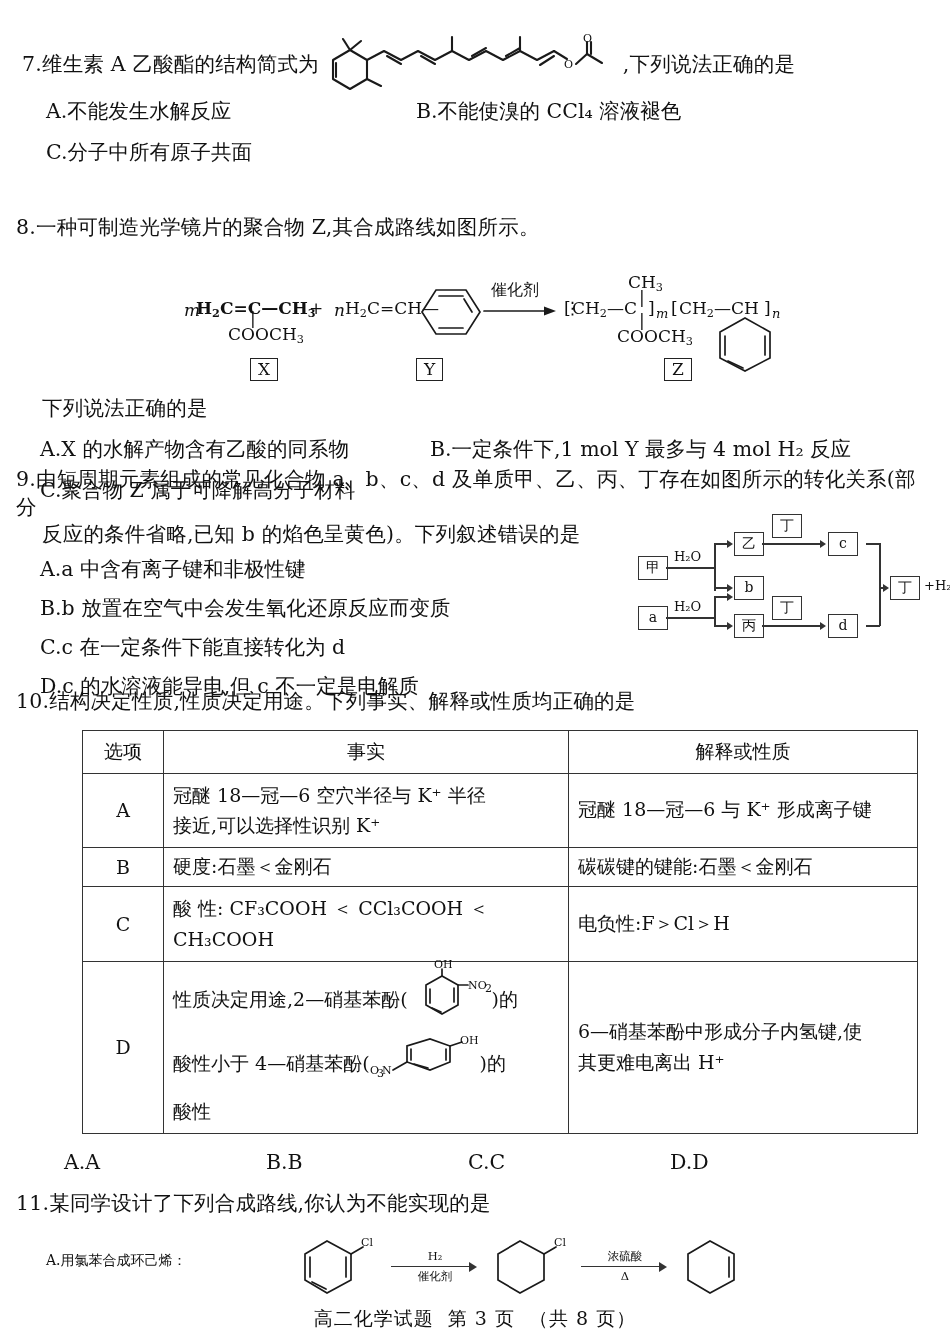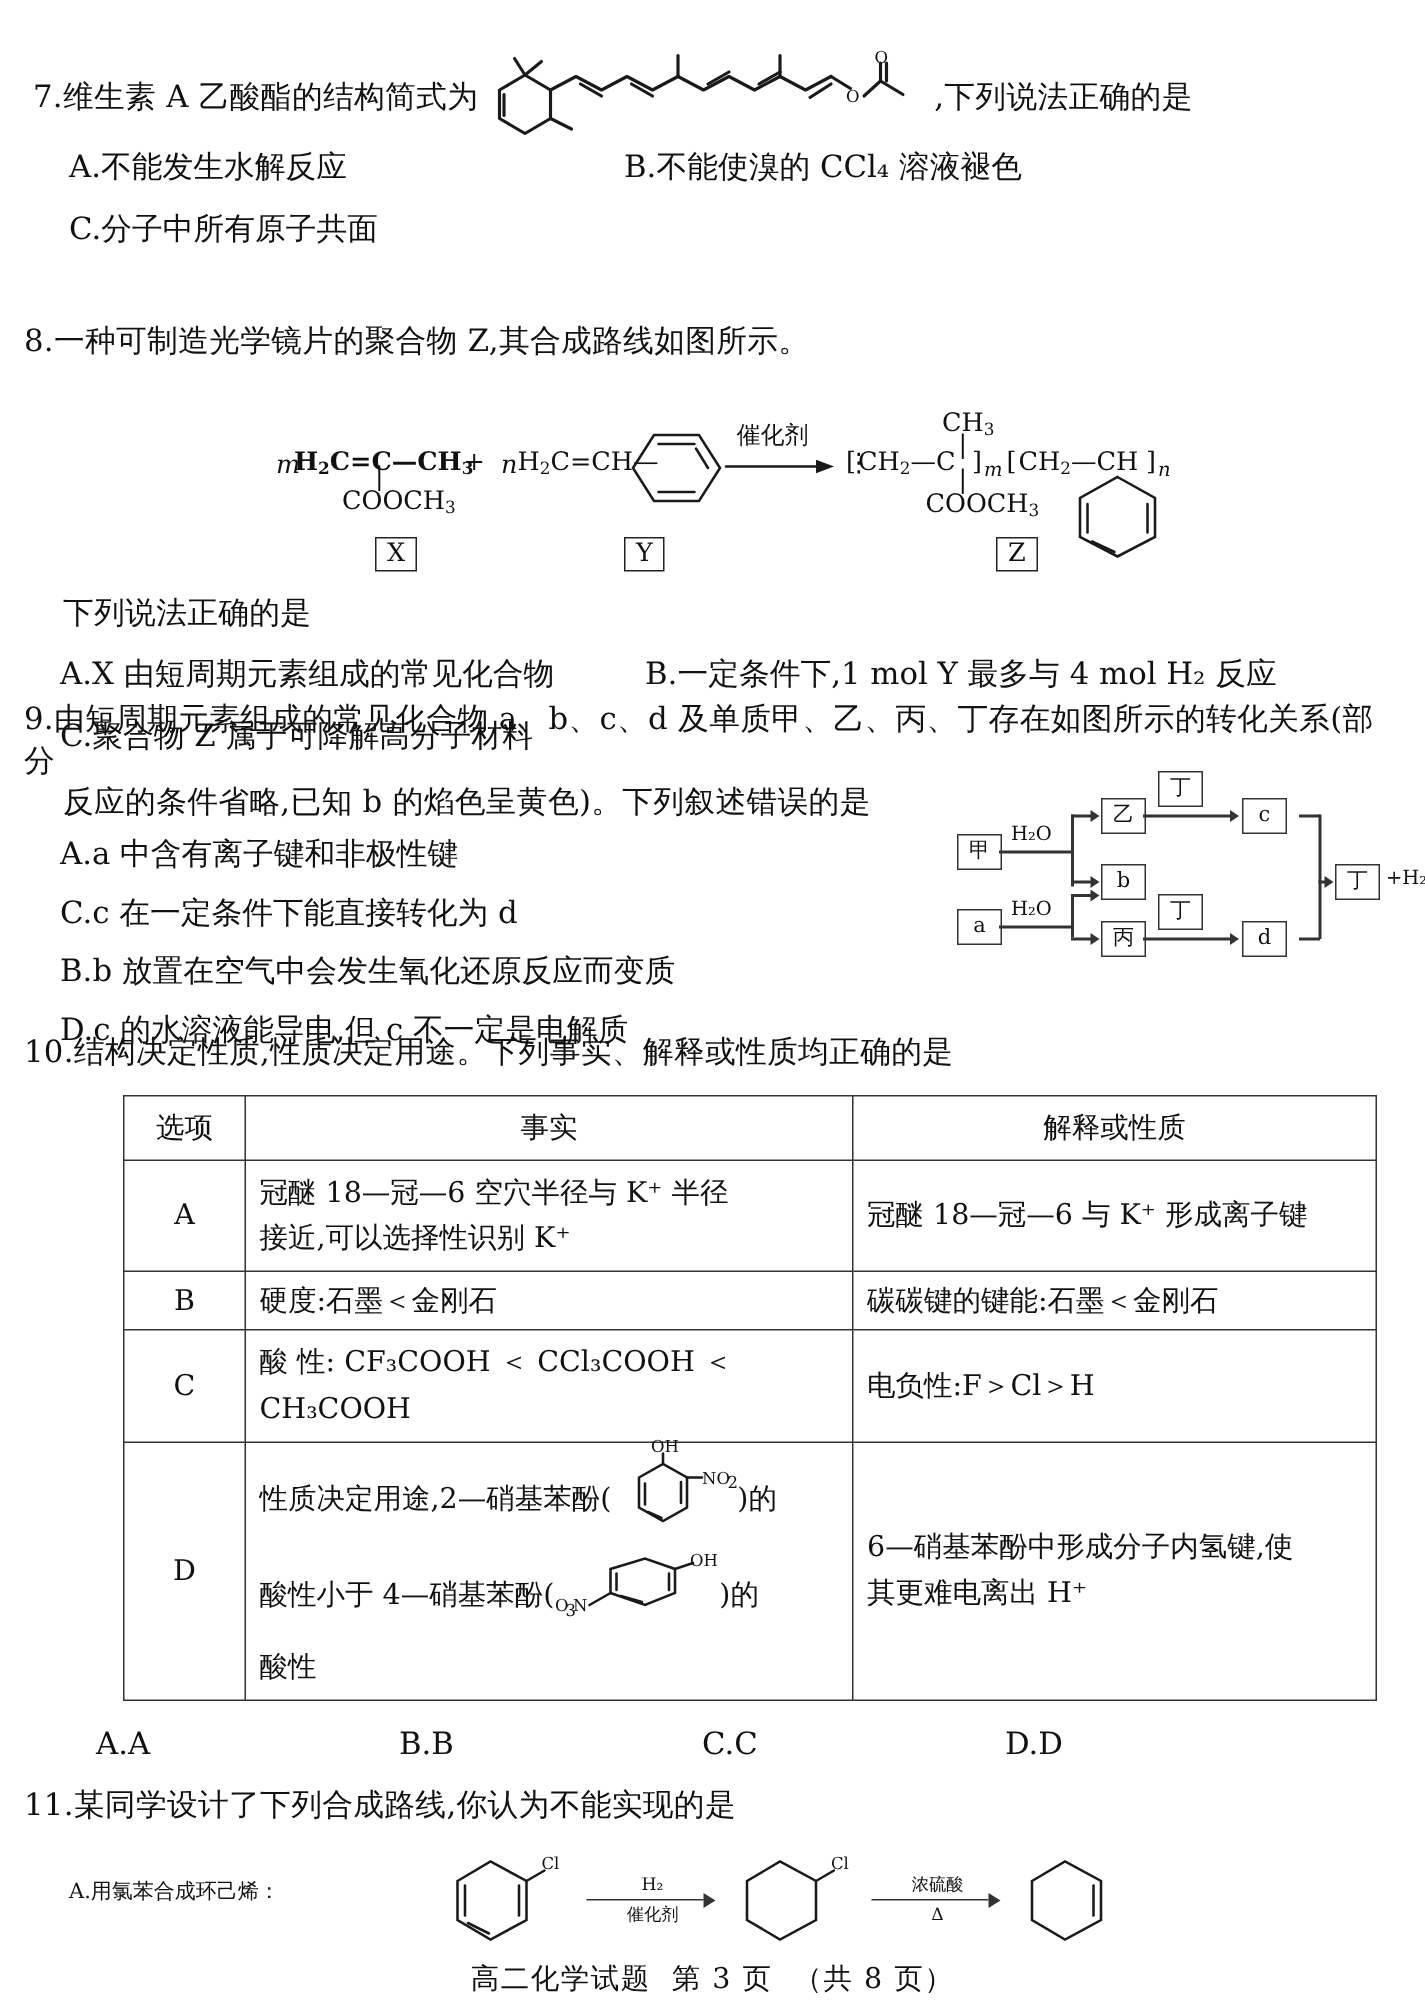--- a/index.html
+++ b/index.html
@@ -314,21 +314,21 @@
 
       <span class="boxlbl" style="left:234px; top:108px;">X</span>
       <span class="boxlbl" style="left:400px; top:108px;">Y</span>
       <span class="boxlbl" style="left:648px; top:108px;">Z</span>
     </div>
 
     <div class="q-line indent">下列说法正确的是</div>
     <div class="q8-opts">
       <div class="opt-row">
         <div class="opt-a">
-          <span>A.</span><span>X 由短周期元素组成的常见化合物</span>
+          <span>A.</span><span>X 的水解产物含有乙酸的同系物</span>
         </div>
         <div>
           <span>B.</span><span>一定条件下,1 mol Y 最多与 4 mol H₂ 反应</span>
         </div>
       </div>
       <div class="opt-row">
         <div class="opt-a">
           <span>C.</span><span>聚合物 Z 属于可降解高分子材料</span>
         </div>
       </div>
@@ -339,24 +339,24 @@
     <div class="q-line">
       <span>9.</span><span>由短周期元素组成的常见化合物 a、b、c、d 及单质甲、乙、丙、丁存在如图所示的转化关系(部分</span>
     </div>
     <div class="q-line indent">反应的条件省略,已知 b 的焰色呈黄色)。下列叙述错误的是</div>
 
     <div class="q9-opts">
       <div class="one">
         <span>A.</span><span>a 中含有离子键和非极性键</span>
       </div>
       <div class="one">
+        <span>B.</span><span>b 放置在空气中会发生氧化还原反应而变质</span>
+      </div>
+      <div class="one">
         <span>C.</span><span>c 在一定条件下能直接转化为 d</span>
-      </div>
-      <div class="one">
-        <span>B.</span><span>b 放置在空气中会发生氧化还原反应而变质</span>
       </div>
       <div class="one">
         <span>D.</span><span>c 的水溶液能导电,但 c 不一定是电解质</span>
       </div>
     </div>
 
     <div class="flow">
 
       <span class="fbox" style="left:0px;  top:42px;">甲</span>
       <span class="fbox" style="left:0px;  top:92px;">a</span>

